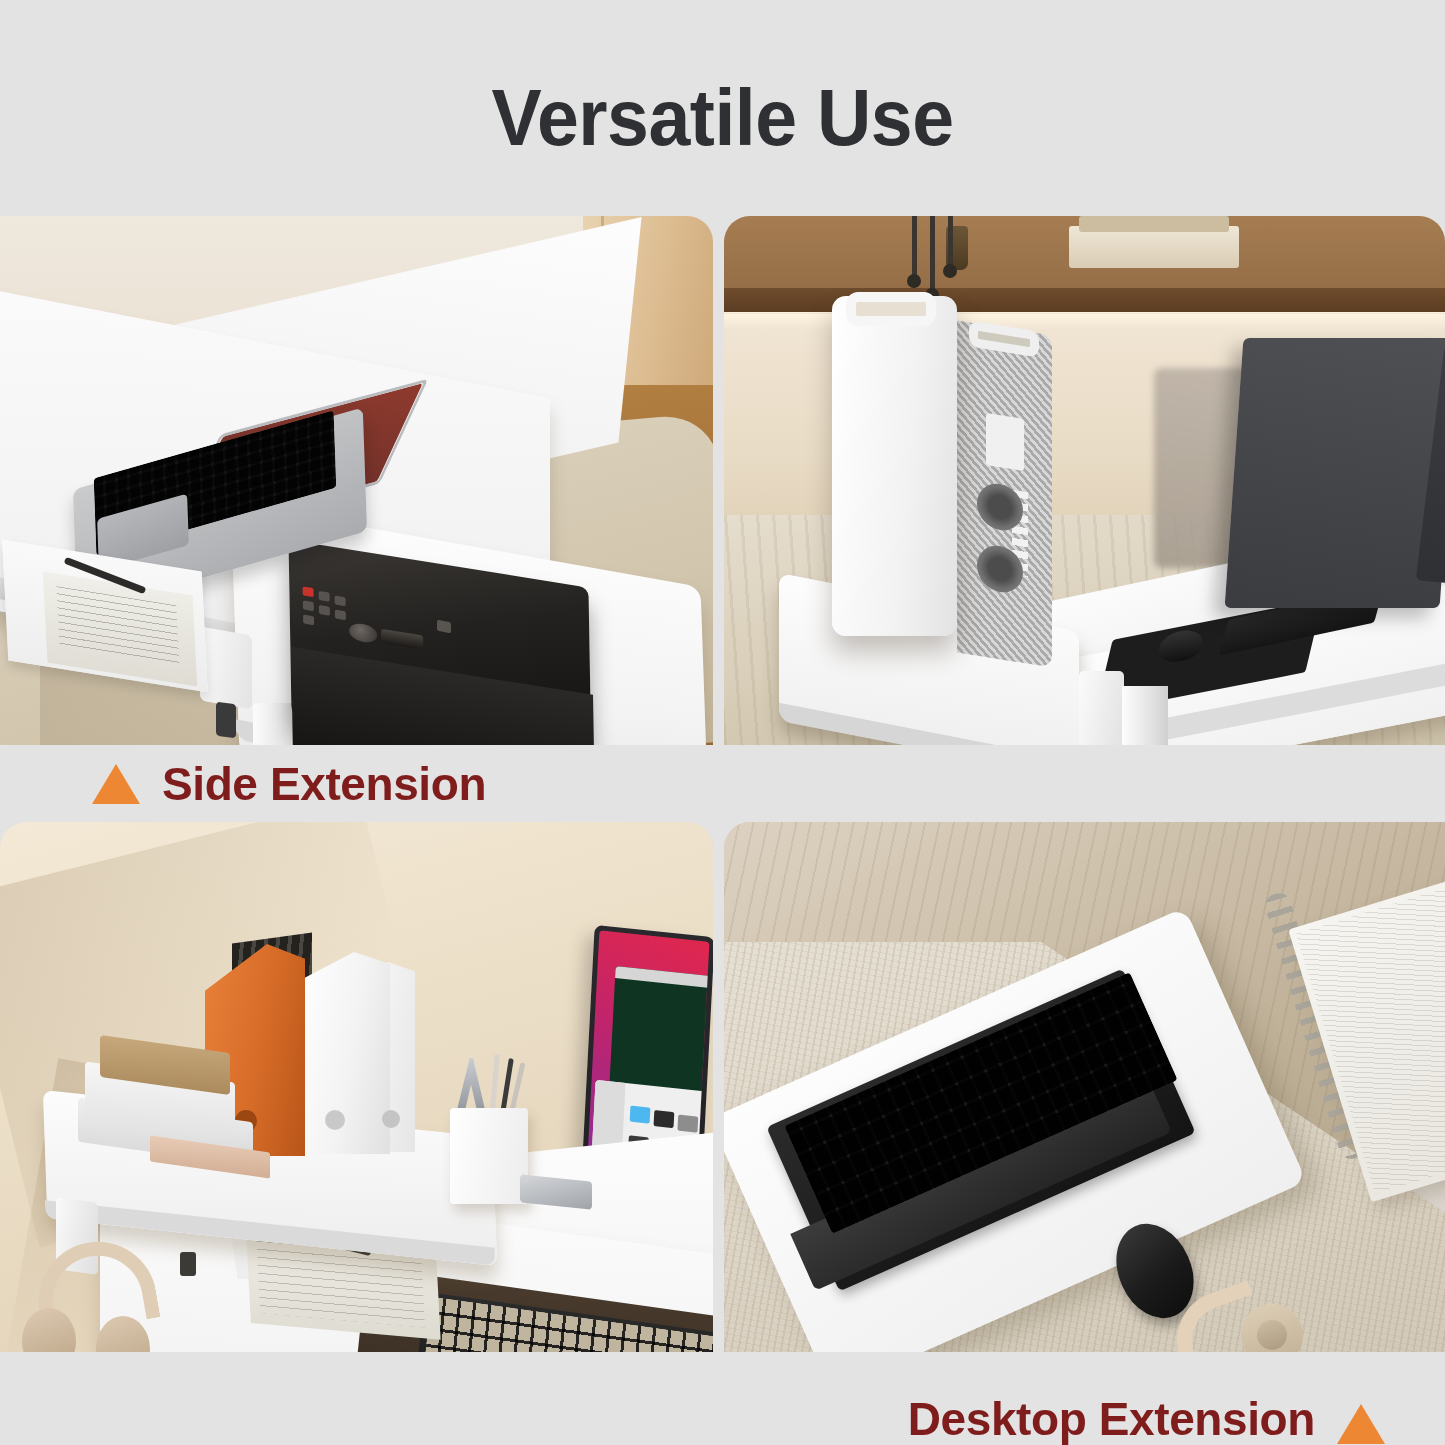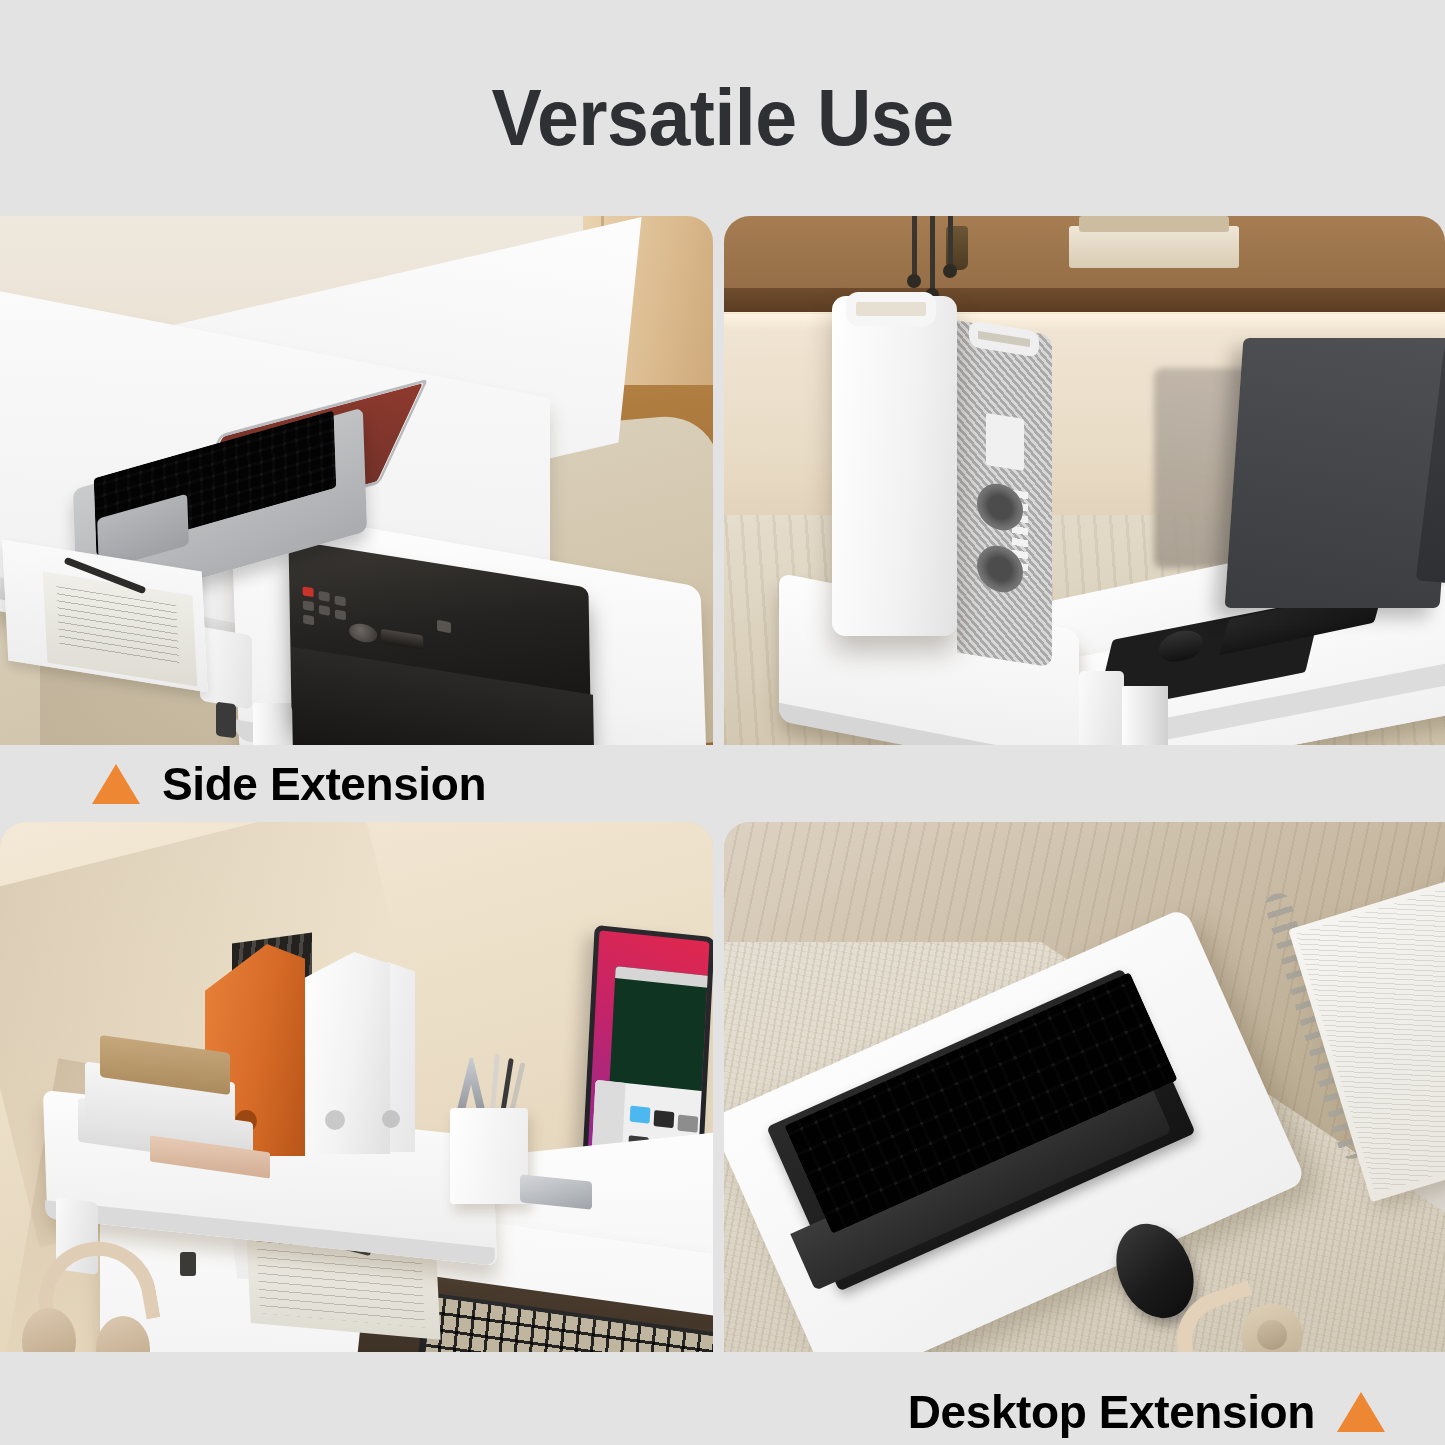--- a/index.html
+++ b/index.html
@@ -340,23 +340,23 @@
             border:15px solid #e3d1b9; border-radius:50px 0 0 50px; border-right:none;
             transform:rotate(-20deg); }
   .br-hp-cup{ position:absolute; width:62px; height:62px; border-radius:50%;
             background:linear-gradient(160deg,#ded0b8,#bfae92); }
   .br-hp-cupinner{ position:absolute; width:30px; height:30px; border-radius:50%;
             background:linear-gradient(160deg,#cdbda4,#ab9a7e); }
 
   
   .label-row{ position:absolute; display:flex; align-items:center; gap:22px; }
   .label-side{ left:92px; top:752px; height:64px; }
-  .label-desk{ right:60px; top:1380px; height:64px; }
+  .label-desk{ right:60px; top:1380px; height:64px;align-items:flex-end; }
   .label-text{
-    font-size:46px; font-weight:700; color:#000000;
+    font-size:46px; font-weight:700; color:#7f1d1d;
     font-family:"Liberation Sans", sans-serif;
     letter-spacing:-0.4px; line-height:50px; white-space:nowrap;
   }
   .tri{ width:0; height:0; border-left:24px solid transparent; border-right:24px solid transparent;
         border-bottom:40px solid #ed8733; }
 </style>
 </head>
 <body>
 
 <div class="poster">

